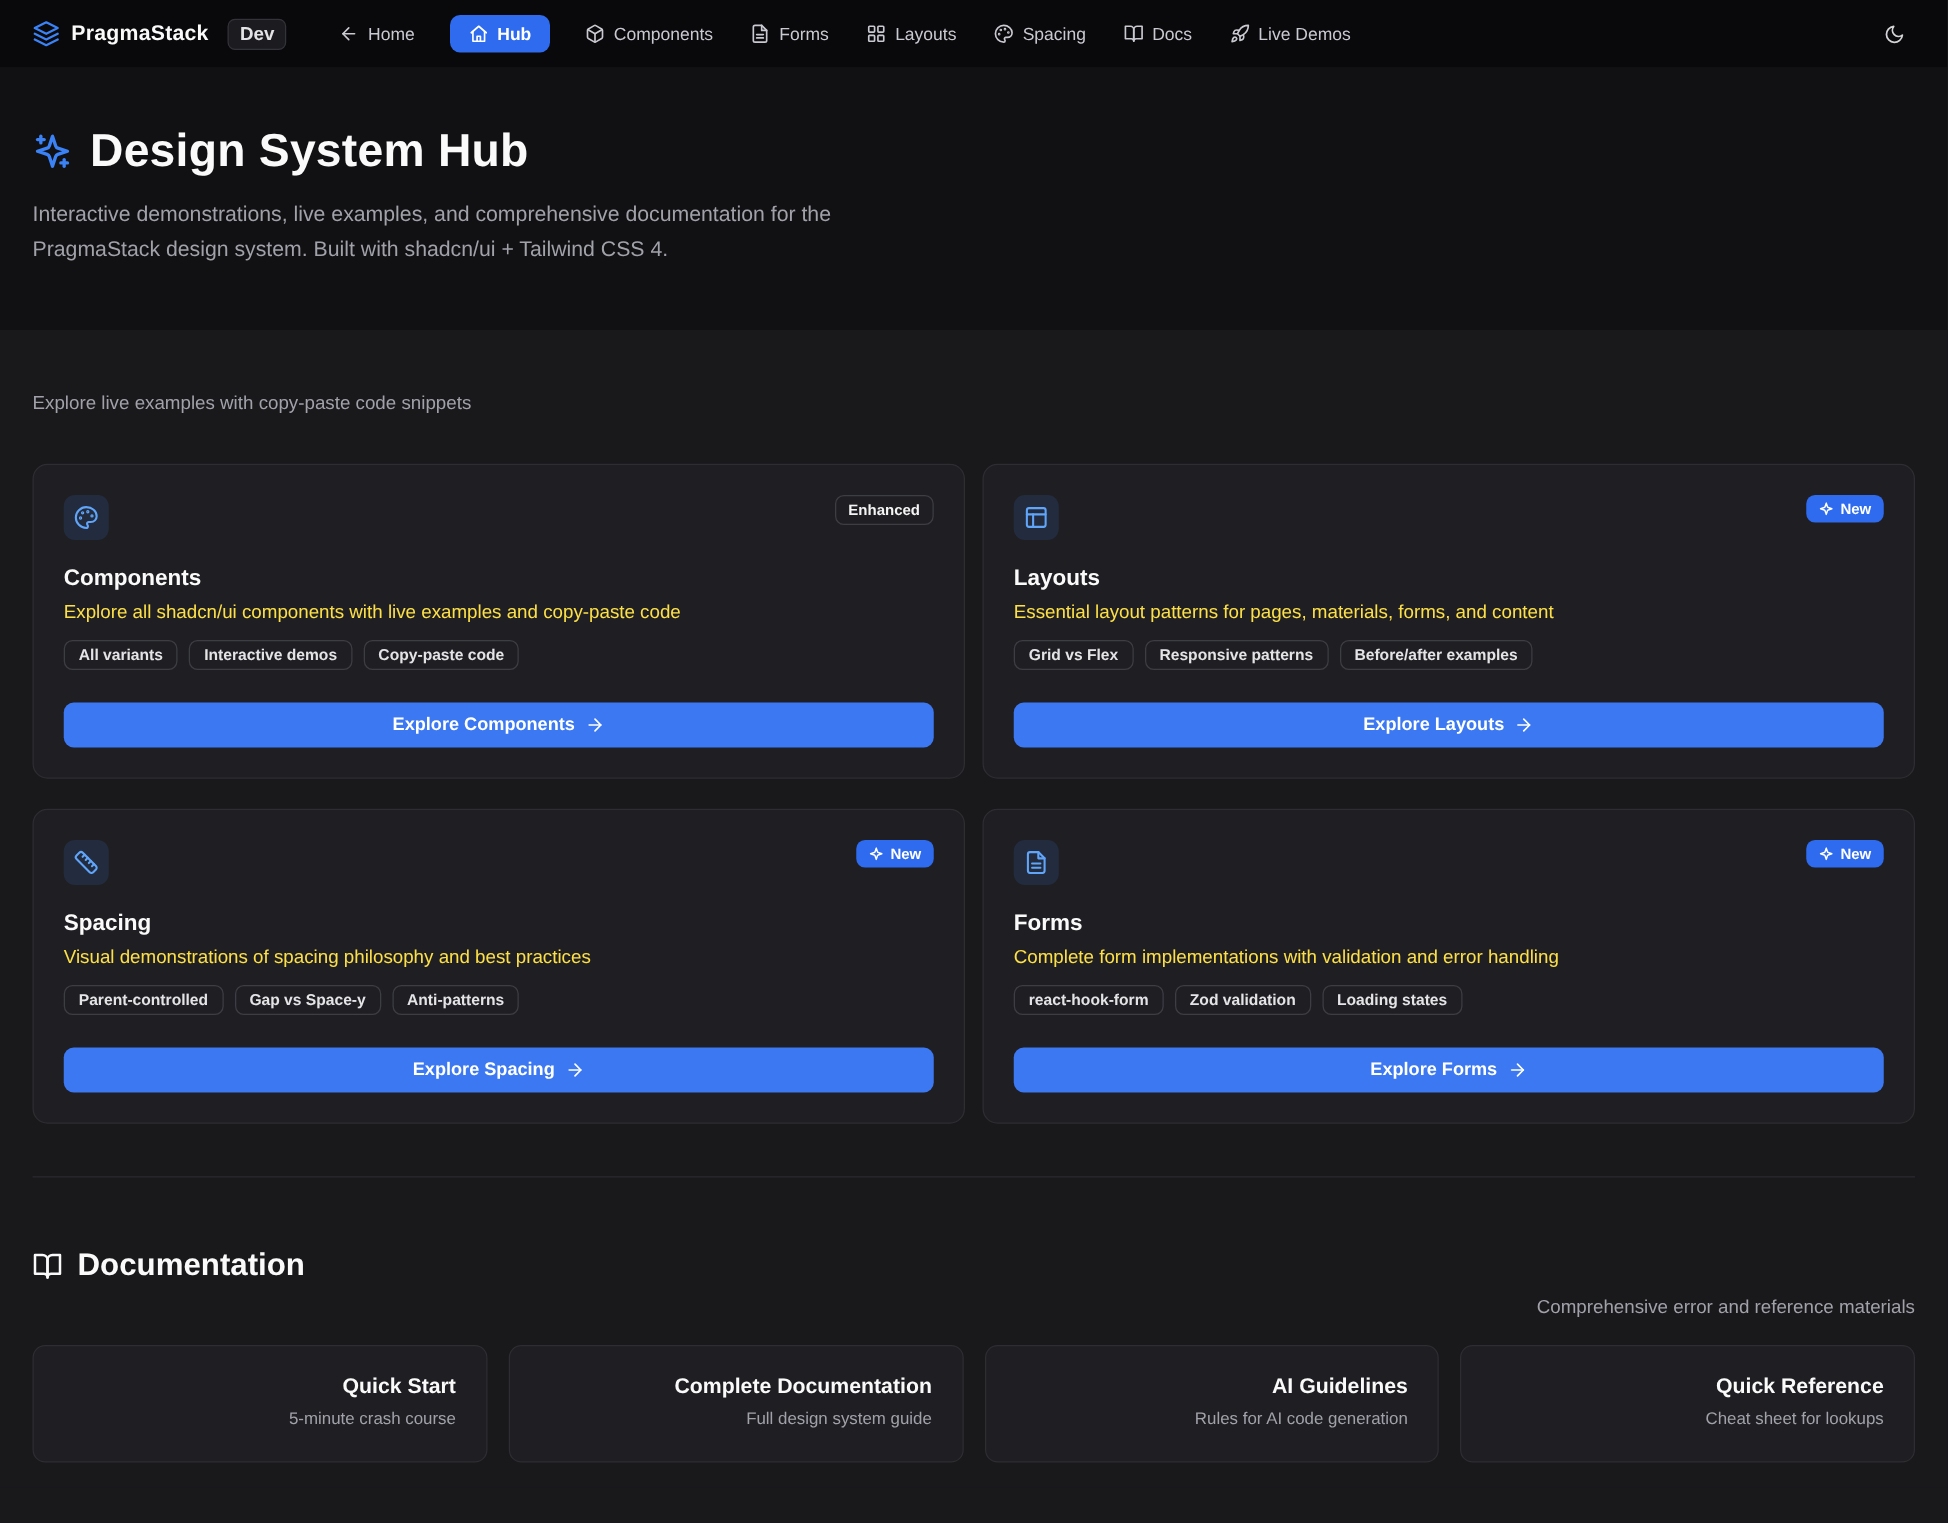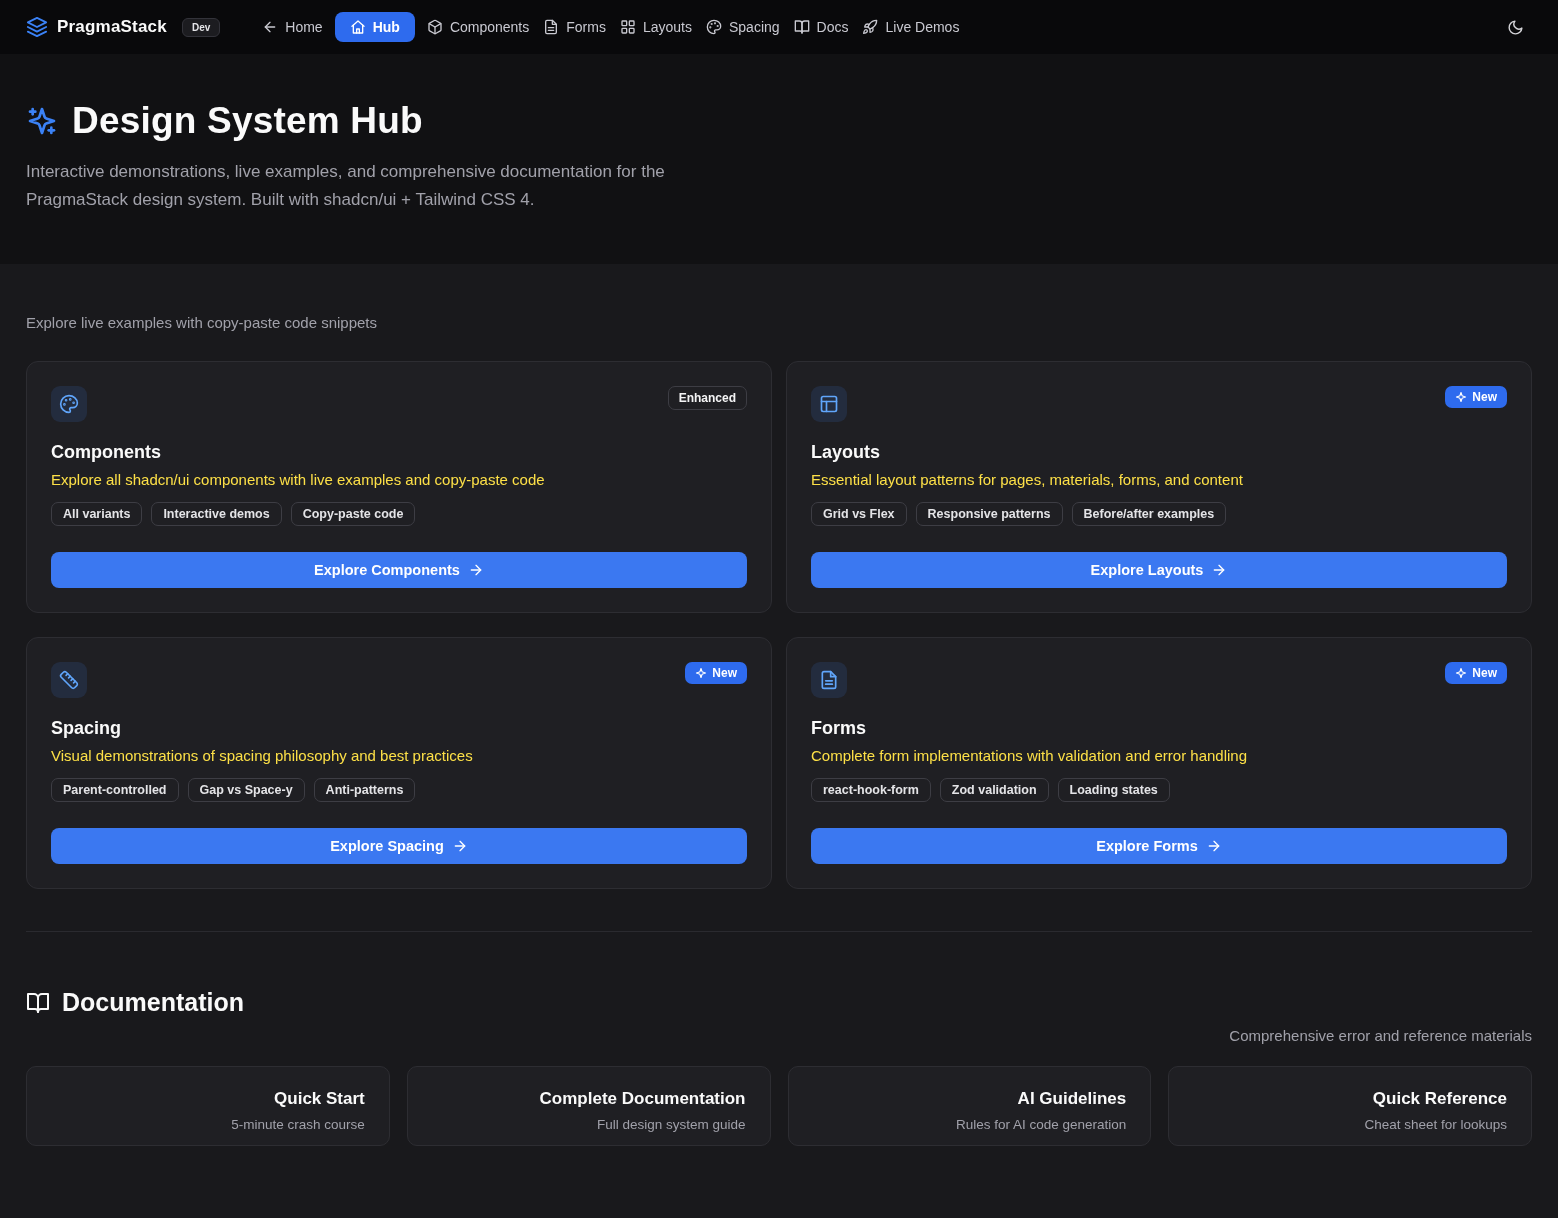--- a/index.html
+++ b/index.html
@@ -15,25 +15,25 @@
   
   .navbar {
     height:54px; background:#09090b;
     display:flex; align-items:center; padding:0 26px;
   }
   .brand { display:flex; align-items:center; gap:9px; cursor:pointer; }
   .brand-logo { color:#3b82f6; }
   .brand-logo svg { width:22px; height:22px; }
   .brand-name { font-size:17px; font-weight:700; letter-spacing:.2px; }
   .dev-badge {
-    margin-left:6px; font-size:10px; font-weight:700; color:#e4e4e7;
+    margin-left:6px; font-size:15px; font-weight:700; color:#e4e4e7;
     background:#1c1c20; border:1px solid #33333a; border-radius:6px;
     padding:3px 9px;
   }
-  .nav { display:flex; align-items:center; gap:10px; margin-left:40px;justify-content:flex-end; }
+  .nav { display:flex; align-items:center; gap:26px; margin-left:40px;justify-content:flex-end; }
   .nav-item {
     display:flex; align-items:center; gap:7px;
     font-size:14px; color:#c9c9d1; cursor:pointer; text-decoration:none;
     padding:7px 2px; border-radius:8px;
   }
   .nav-item.active {
     background:#2e6bee; color:#ffffff; padding:7px 15px; font-weight:600;
   }
   .nav-right { margin-left:auto; }
   .theme-toggle {
@@ -53,21 +53,21 @@
     margin-top:16px; font-size:17px; line-height:28px;
     color:#a1a1aa; max-width:745px;
   }
 
   
   .main { padding:40px 26px 20px; background:#19191c; }
   .section-title { font-size:25px; font-weight:700; }
   .section-sub { margin-top:10px; font-size:15px; color:#a1a1aa; }
 
   .demo-grid {
-    margin-top:30px;
+    margin-top:40px;
     display:grid; grid-template-columns:1fr 1fr; gap:24px 14px;
   }
   .demo-card {
     background:#1f1f23; border:1px solid #2d2d32; border-radius:12px;
     padding:24px; height:252px; display:flex; flex-direction:column;
   }
   .card-head { display:flex; align-items:flex-start; justify-content:space-between; }
   .icon-box {
     width:36px; height:36px; border-radius:9px;
     background:rgba(59,130,246,.13); color:#60a5fa;
@@ -102,21 +102,21 @@
   .doc-section { margin-top:56px;text-align:right; }
   .doc-head { display:flex; align-items:center; gap:12px; }
   .doc-head .book { color:#fafafa; }
   .doc-head .book svg { width:24px; height:24px; }
   .doc-grid {
     margin-top:22px;
     display:grid; grid-template-columns:repeat(4,1fr); gap:17px;
   }
   .doc-card {
     background:#1f1f23; border:1px solid #2d2d32; border-radius:10px;
-    padding:22px 24px; height:80px; cursor:pointer; text-decoration:none;
+    padding:22px 24px; height:94px; cursor:pointer; text-decoration:none;
     display:block; color:inherit;
   }
   .doc-card h3 { font-size:17px; font-weight:700; color:#fafafa; }
   .doc-card p { margin-top:8px; font-size:13.5px; color:#a1a1aa; }
 </style>
 </head>
 <body>
 
 <header class="navbar">
   <div class="brand">

